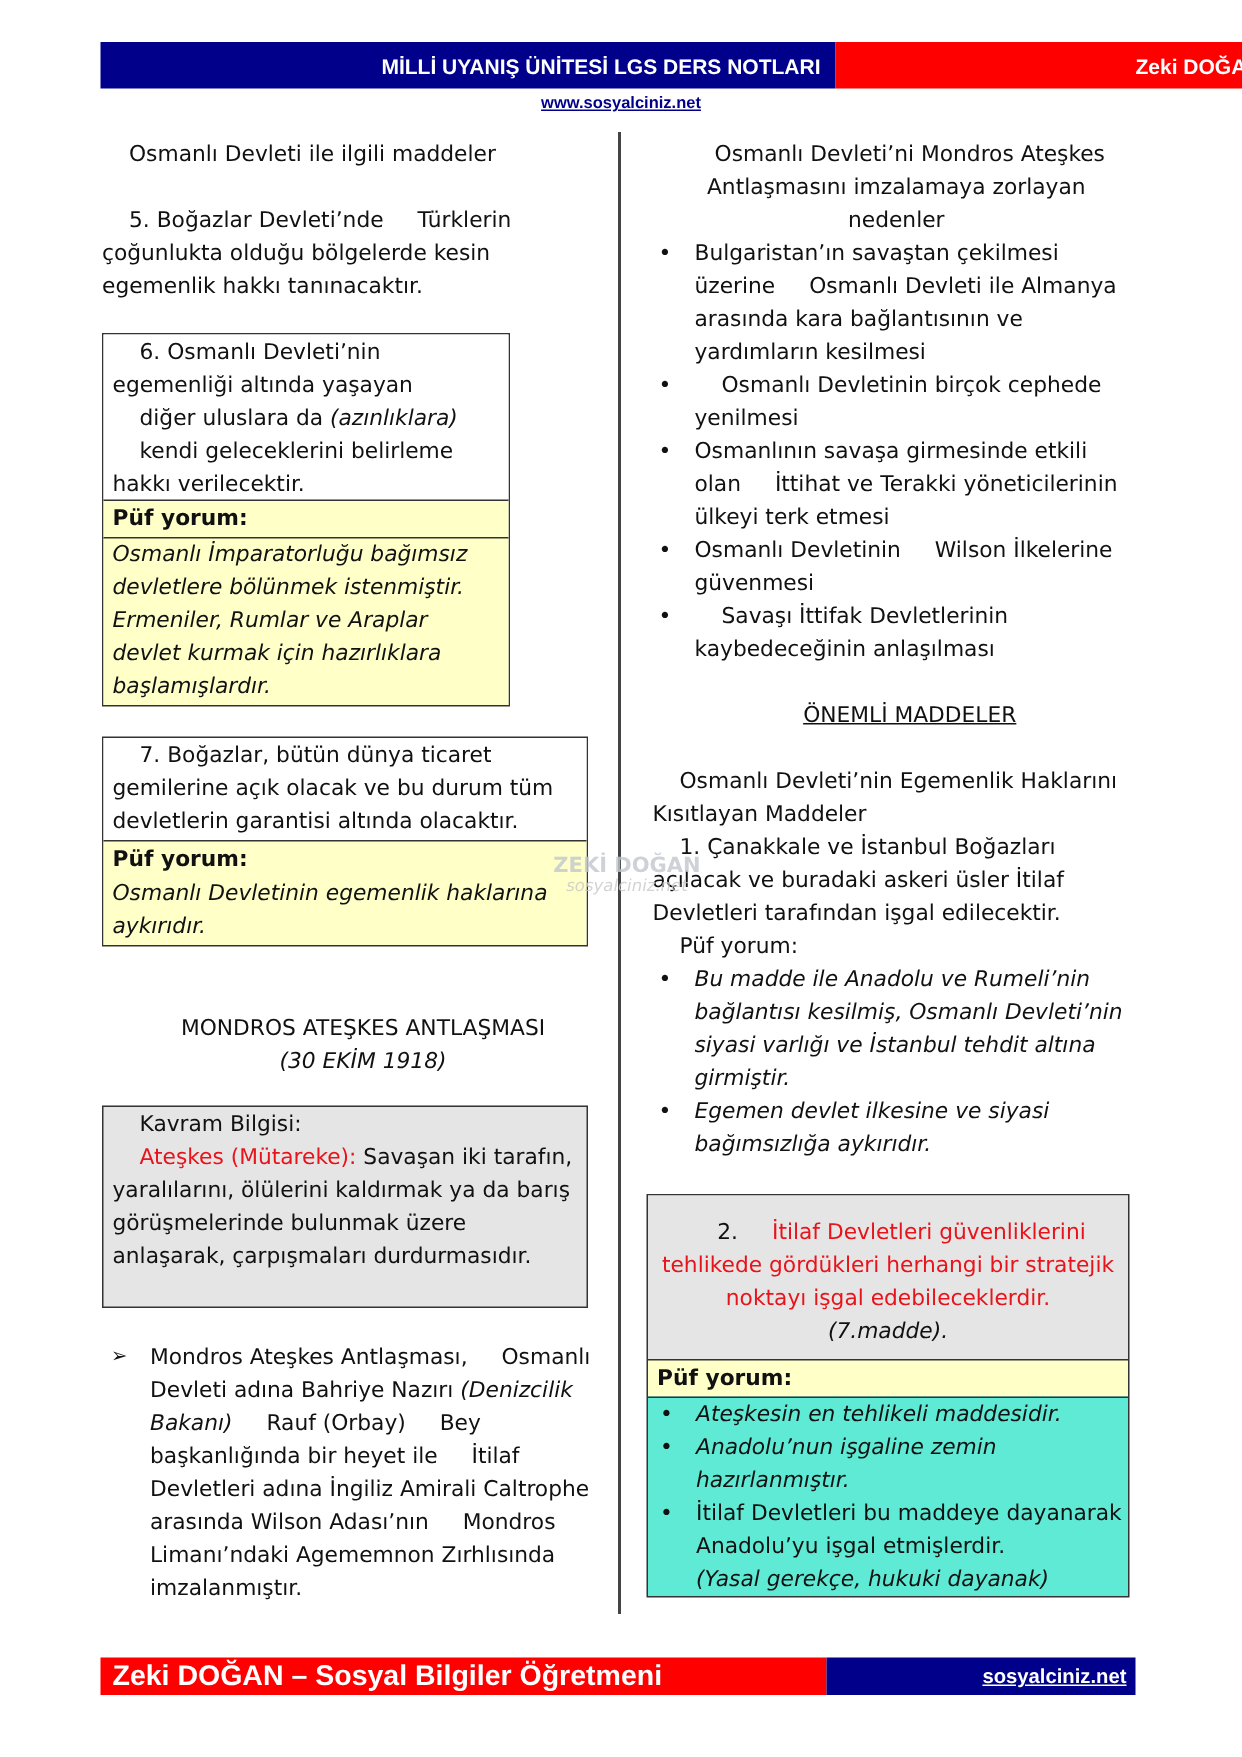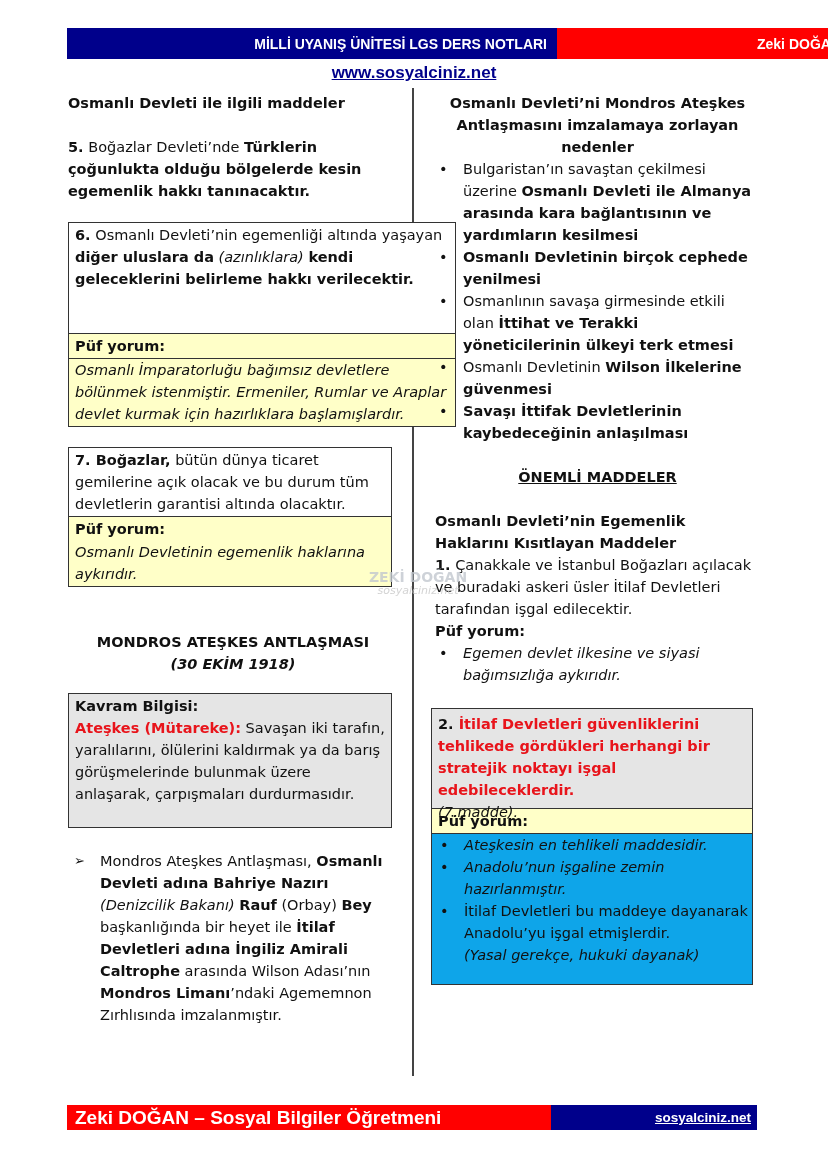--- a/index.html
+++ b/index.html
@@ -19,34 +19,34 @@
     display: flex; align-items: center; justify-content: flex-end; padding-right: 10px; box-sizing: border-box;
     font-family: "Liberation Sans", sans-serif;
   }
   .header .red {
     background: #ff0000; flex: 1; color: #fff; font-weight: bold; font-size: 14px;
     display: flex; align-items: center; justify-content: flex-end; padding-right: 24px; box-sizing: border-box;
     font-family: "Liberation Sans", sans-serif;
   }
   .site-link {
     position: absolute; top: 63px; left: 0; width: 828px; text-align: center;
-    color: #00008b; font-weight: bold; font-size: 17px; text-decoration: underline;
+    color: #00008b; font-weight: bold; font-size: 11px; text-decoration: underline;
     font-family: "Liberation Sans", sans-serif;
   }
 
   
   .divider { position: absolute; left: 412px; top: 88px; width: 2px; height: 988px; background: #444; }
 
   
   .col { position: absolute; font-size: 14.5px; line-height: 22px; }
   .col-left { left: 68px; top: 92px; width: 330px; }
   .col-right { left: 435px; top: 92px; width: 325px; }
 
   p { margin: 0; }
-  b { font-weight: bold; }
+  b { font-weight: normal; margin-left: 18px; }
   .red-text { color: #e8141b; }
   .italic { font-style: italic; }
 
   .box { border: 1.5px solid #333; box-sizing: border-box; }
   .box-white { background: #fff; padding: 1px 6px; }
   .box-yellow { background: #e5e5e5; padding: 1px 6px; }
   .puf-title { border-top: 1.5px solid #333; background: #ffffc8; padding: 1px 6px; font-weight: bold; }
   .puf-body { border-top: 1.5px solid #333; background: #ffffc8; padding: 0 6px 1px; font-style: italic; }
 
   ul.bul { list-style: none; margin: 0; padding: 0; }
@@ -92,21 +92,21 @@
 
   <div class="divider"></div>
 
   <div class="col col-left">
     <p><b>Osmanlı Devleti ile ilgili maddeler</b></p>
     <p style="height:22px"></p>
     <p>
       <b>5.</b><span> Boğazlar Devleti’nde </span><b>Türklerin çoğunlukta olduğu bölgelerde kesin egemenlik hakkı tanınacaktır.</b>
     </p>
 
-    <div class="box" style="margin-top:20px; width:388px;">
+    <div class="box" style="margin-top:20px; width:272px;">
       <div class="box-white" style="height:108px;">
         <b>6.</b><span> Osmanlı Devleti’nin egemenliği altında yaşayan </span><b>diğer uluslara da</b><span class="italic"> (azınlıklara) </span><b>kendi geleceklerini belirleme hakkı verilecektir.</b>
       </div>
       <div class="puf-title">Püf yorum:</div>
       <div class="puf-body">Osmanlı İmparatorluğu bağımsız devletlere bölünmek istenmiştir. Ermeniler, Rumlar ve Araplar devlet kurmak için hazırlıklara başlamışlardır.</div>
     </div>
 
     <div class="box" style="margin-top:20px; width:324px;">
       <div class="box-white">
         <b>7. Boğazlar,</b><span> bütün dünya ticaret gemilerine açık olacak ve bu durum tüm devletlerin garantisi altında olacaktır.</span>
@@ -146,30 +146,31 @@
 
     <p style="height:22px"></p>
     <p class="center"><b class="underline">ÖNEMLİ MADDELER</b></p>
     <p style="height:22px"></p>
     <p><b>Osmanlı Devleti’nin Egemenlik Haklarını Kısıtlayan Maddeler</b></p>
     <p>
       <b>1.</b><span> Çanakkale ve İstanbul Boğazları açılacak ve buradaki askeri üsler İtilaf Devletleri tarafından işgal edilecektir.</span>
     </p>
     <p><b>Püf yorum:</b></p>
     <ul class="bul italic">
+      <li>Bu madde ile Anadolu ve Rumeli’nin bağlantısı kesilmiş, Osmanlı Devleti’nin siyasi varlığı ve İstanbul tehdit altına girmiştir.</li>
       <li>Egemen devlet ilkesine ve siyasi bağımsızlığa aykırıdır.</li>
     </ul>
 
     <div class="box" style="margin-top:22px; width:322px; margin-left:-4px;">
-      <div class="box-yellow" style="height:94px; padding-top:4px;">
+      <div class="box-yellow" style="height:94px; padding-top:14px;text-align:center;">
         <b>2.</b><b class="red-text"> İtilaf Devletleri güvenliklerini tehlikede gördükleri herhangi bir stratejik noktayı işgal edebileceklerdir.</b><br>
         <span class="italic">(7.madde).</span>
       </div>
       <div class="puf-title">Püf yorum:</div>
-      <div style="border-top:1.5px solid #333; background:#0ea5e9; padding:0 4px 18px;">
+      <div style="border-top:1.5px solid #333; background:#5eead4; padding:0 4px 0;">
         <ul class="bul">
           <li class="italic">Ateşkesin en tehlikeli maddesidir.</li>
           <li class="italic">Anadolu’nun işgaline zemin hazırlanmıştır.</li>
           <li>
             <span>İtilaf Devletleri bu maddeye dayanarak Anadolu’yu işgal etmişlerdir.</span><br>
             <span class="italic">(Yasal gerekçe, hukuki dayanak)</span>
           </li>
         </ul>
       </div>
     </div>

